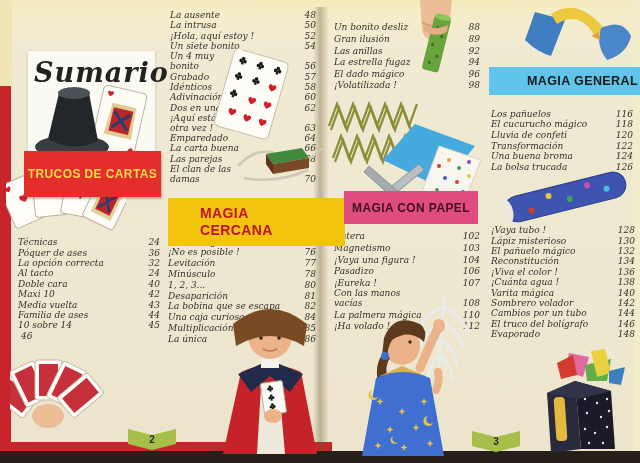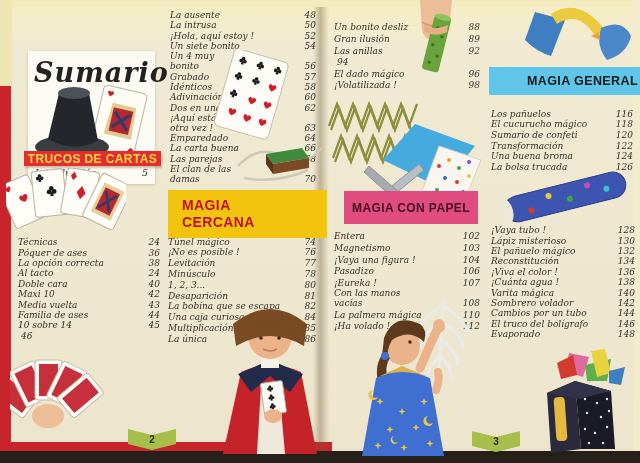--- a/index.html
+++ b/index.html
@@ -19,24 +19,24 @@
   
   .sumbox{left:28px;top:15px;width:127px;height:133px;background:#fcfbf3;
           box-shadow:0 1px 3px rgba(90,70,30,.25);margin-top:36px;}
   .title{left:6px;top:6px;width:118px;font-size:27px;font-weight:700;font-style:italic;
          color:#222;letter-spacing:1px;}
   .introrow{left:7px;right:7px;bottom:6px;display:flex;justify-content:space-between;
             font-size:9.5px;font-style:italic;color:#33302b;}
   
   .banner{display:flex;align-items:center;font-family:"Liberation Sans",sans-serif;
           font-weight:700;letter-spacing:.4px;}
-  .banner-red{left:24px;top:151px;width:137px;height:15px;background:#e42e2c;color:#ffd94d;
+  .banner-red{left:24px;top:151px;width:137px;height:46px;background:#e42e2c;color:#ffd94d;
               font-size:12px;justify-content:center;z-index:4;box-shadow:1px 2px 2px rgba(90,40,20,.3);}
-  .banner-yellow{left:168px;top:190px;width:145px;height:48px;background:#f2c40d;color:#bf1230;
-                 font-size:14px;padding-left:14px;line-height:17px;z-index:4;}
+  .banner-yellow{left:168px;top:198px;width:145px;height:48px;background:#f2c40d;color:#bf1230;
+                 font-size:14px;padding-left:32px;line-height:17px;z-index:4;}
   .banner-yellow span{width:84px;}
   .banner-cyan{left:489px;top:67px;width:143px;height:28px;background:#5fc6e9;color:#16181a;
                font-size:12.5px;justify-content:center;z-index:4;padding-left:22px;}
   .banner-pink{left:344px;top:191px;width:134px;height:33px;background:#e04b80;color:#43101e;
                font-size:12px;justify-content:center;z-index:4;}
   
   .toc{position:absolute;font-size:9px;font-style:italic;color:#33302b;z-index:2;}
   .toc-row{display:flex;align-items:flex-end;min-height:var(--rh,10.4px);}
   .toc-row .l{flex:1;white-space:pre-line;line-height:1.13;}
   .toc-row .n{margin-left:3px;line-height:1.13;}
@@ -230,21 +230,21 @@
         <span class="n">24</span>
       </div>
 
       <div class="toc-row">
         <span class="l">Póquer de ases</span>
         <span class="n">36</span>
       </div>
 
       <div class="toc-row">
         <span class="l">La opción correcta</span>
-        <span class="n">38</span>
+        <span class="n">32</span>
       </div>
 
       <div class="toc-row">
         <span class="l">Al tacto</span>
         <span class="n">24</span>
       </div>
 
       <div class="toc-row">
         <span class="l">Doble cara</span>
         <span class="n">40</span>
@@ -409,20 +409,21 @@
         <span class="n">89</span>
       </div>
 
 
       <div class="toc-row">
         <span class="l">Las anillas</span>
         <span class="n">92</span>
       </div>
 
       <div class="toc-row">
+        <span class="l">La estrella fugaz</span>
         <span class="n">94</span>
       </div>
 
       <div class="toc-row">
         <span class="l">El dado mágico</span>
         <span class="n">96</span>
       </div>
 
       <div class="toc-row">
         <span class="l">¡Volatilizada !</span>
@@ -557,21 +558,21 @@
         <span class="l">Los pañuelos</span>
         <span class="n">116</span>
       </div>
 
       <div class="toc-row">
         <span class="l">El cucurucho mágico</span>
         <span class="n">118</span>
       </div>
 
       <div class="toc-row">
-        <span class="l">Sumario de confeti</span>
+        <span class="l">Lluvia de confeti</span>
         <span class="n">120</span>
       </div>
 
       <div class="toc-row">
         <span class="l">Transformación</span>
         <span class="n">122</span>
       </div>
 
       <div class="toc-row">
         <span class="l">Una buena broma</span>

